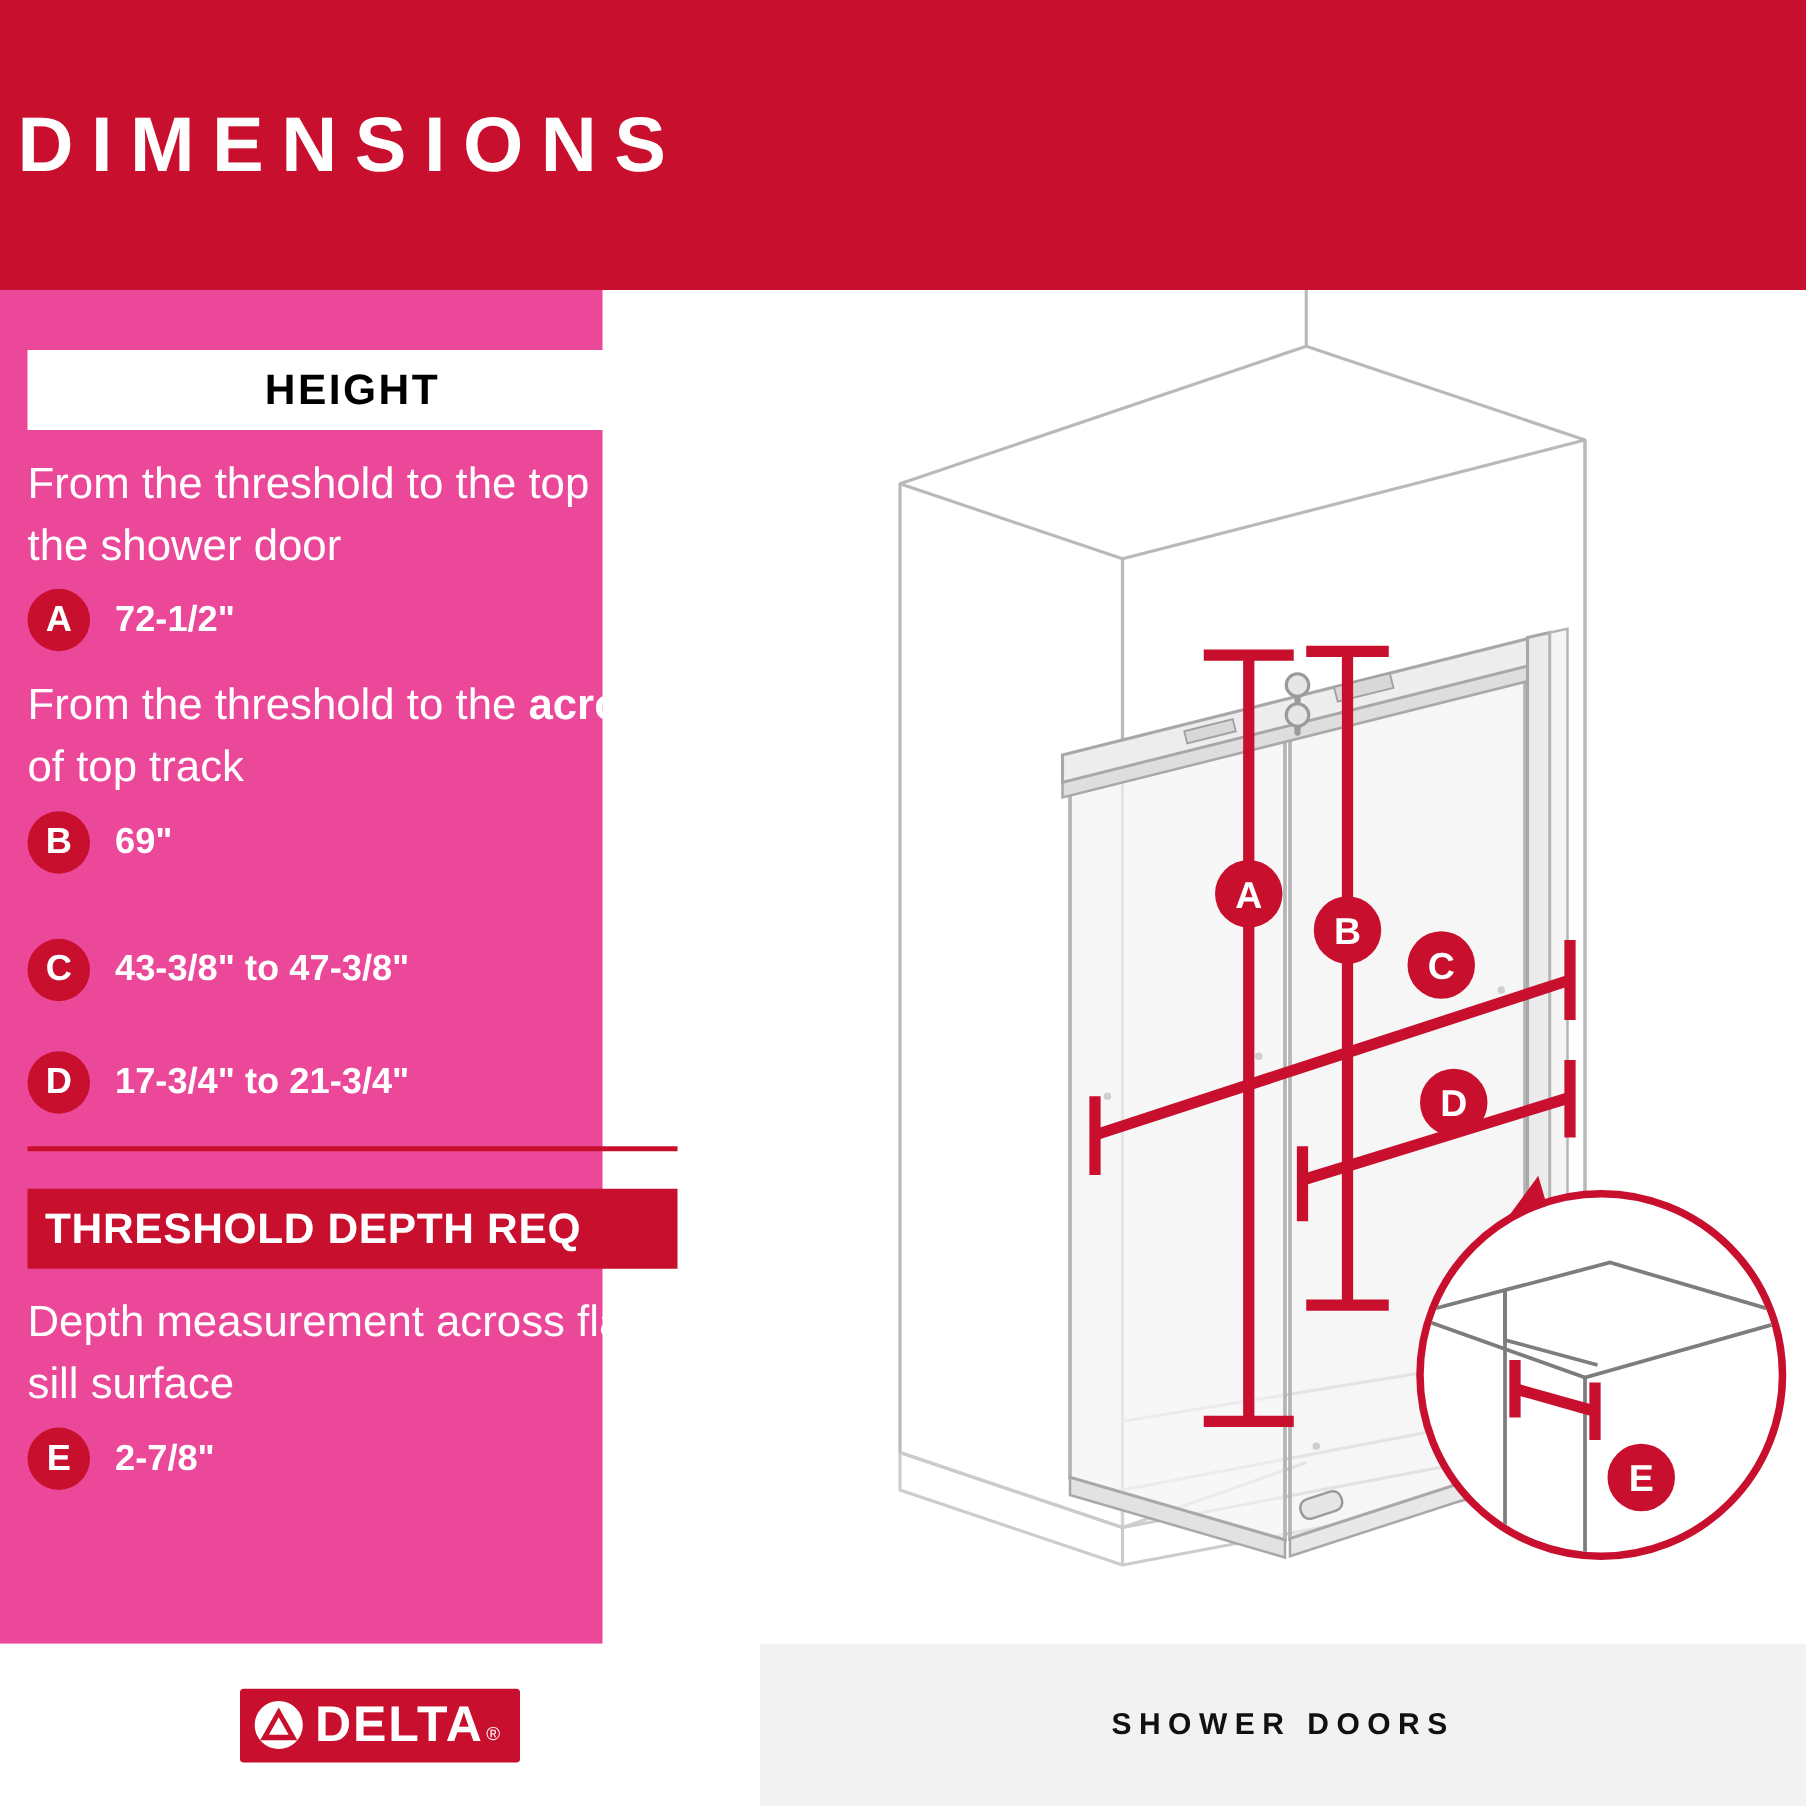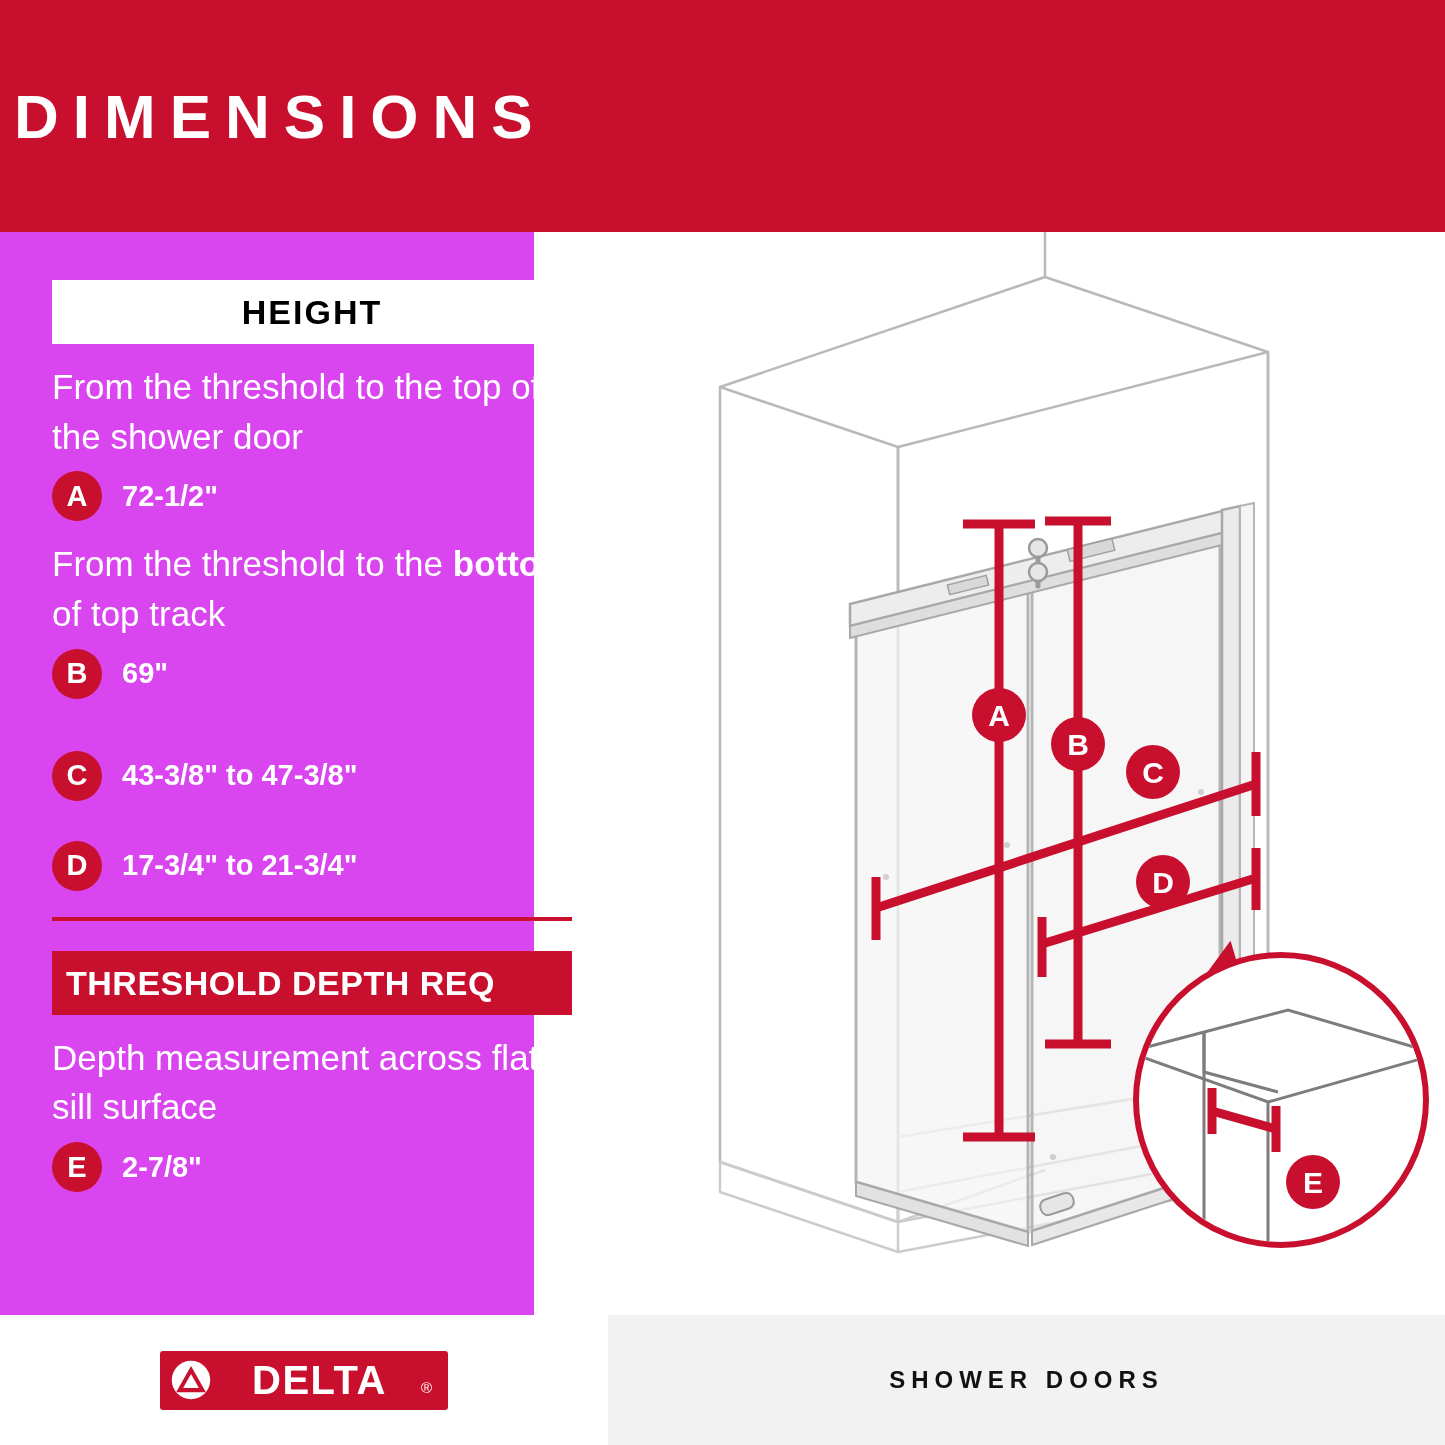--- a/index.html
+++ b/index.html
@@ -32,25 +32,25 @@
     font-weight: bold;
     letter-spacing: 14px;
     text-align: center;
     margin-left: 14px;
   }
 
   
   .left-panel {
     position: absolute;
     top: 232px; left: 0;
-    width: 534px;
+    width: 482px;
     height: 1083px;
-    background: #d946ef;
+    background: #ec4899;
     box-sizing: border-box;
-    padding: 48px 44px 0 52px;
+    padding: 48px 44px 0 22px;
   }
 
   .section-bar {
     background: #ffffff;
     color: #000000;
     font-size: 34px;
     font-weight: bold;
     letter-spacing: 2px;
     text-align: center;
     padding: 13px 0 12px 0;
@@ -155,21 +155,20 @@
     letter-spacing: 6px;
     color: #111111;
   }
 
   .logo {
     display: flex;
     align-items: center;
     background: #c8102e;
     padding: 7px 16px 7px 10px;
     border-radius: 3px;
-    gap: 32px;
   }
   .logo-mark {
     width: 42px; height: 42px;
     flex: 0 0 auto;
     margin-right: 8px;
   }
   .logo-text {
     color: #ffffff;
     font-size: 40px;
     font-weight: bold;
@@ -193,21 +192,21 @@
 <div class="left-panel">
 
   <div class="section-bar">HEIGHT</div>
   <div class="desc">From the threshold to the top of the shower door</div>
   <div class="measure-row">
     <div class="badge">A</div>
     <div class="measure-value">72-1/2"</div>
   </div>
 
   <div class="desc">
-    <span>From the threshold to the </span><b>bottom</b><span> of top track</span>
+    <span>From the threshold to the </span><b>across</b><span> of top track</span>
   </div>
   <div class="measure-row">
     <div class="badge">B</div>
     <div class="measure-value">69"</div>
   </div>
 
   <div class="spacer-lg"></div>
 
   <div class="measure-row">
     <div class="badge">C</div>

